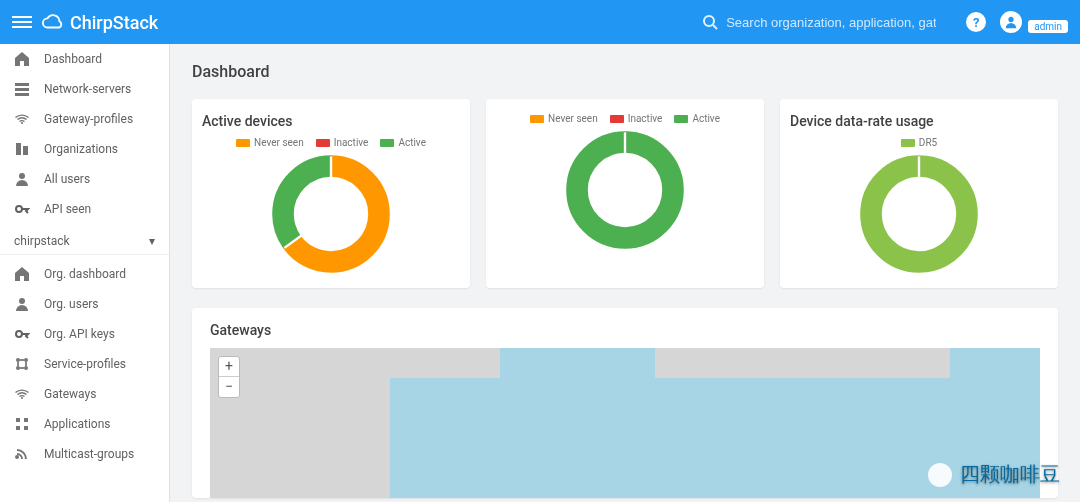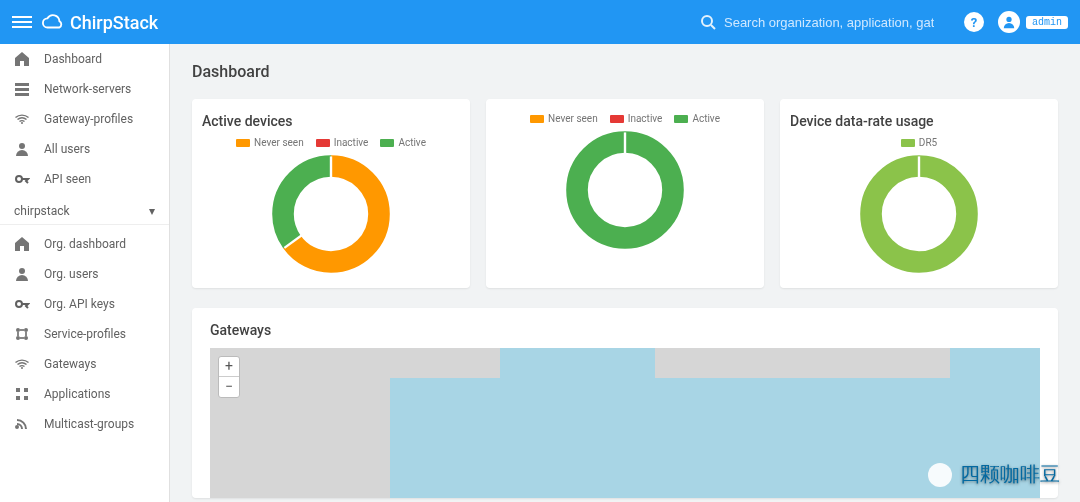--- a/index.html
+++ b/index.html
@@ -7,21 +7,21 @@
   .topbar { height: 44px; background: #2196f3; display: flex; align-items: center; padding: 0 12px; color: #fff; }
   .hamburger { width: 20px; height: 20px; margin-right: 10px; display: flex; flex-direction: column; justify-content: center; gap: 3px; cursor: pointer; }
   .hamburger span { height: 2px; background: #fff; }
   .logo-wrap { display: flex; align-items: center; gap: 6px; font-size: 18px; font-weight: 500; }
   .logo-wrap svg { width: 22px; height: 22px; }
   .spacer { flex: 1; }
   .search { display: flex; align-items: center; gap: 8px; color: #e3f2fd; font-size: 13px; width: 250px; }
   .search input { background: transparent; border: none; outline: none; color: #fff; font-size: 13px; width: 210px; }
   .search input::placeholder { color: #cfe8ff; }
   .help { width: 20px; height: 20px; border-radius: 50%; background: #fff; color: #2196f3; display: flex; align-items: center; justify-content: center; font-size: 13px; font-weight: bold; margin: 0 14px; cursor: pointer; }
-  .user { display: flex; align-items: center; gap: 6px; cursor: pointer; font-family: Liberation Mono, monospace; }
+  .user { display: flex; align-items: flex-end; gap: 6px; cursor: pointer; }
   .avatar { width: 22px; height: 22px; border-radius: 50%; background: #fff; display: flex; align-items: center; justify-content: center; }
   .avatar svg { width: 14px; height: 14px; fill: #2196f3; }
   .user-badge { background: #fff; color: #2196f3; font-size: 10px; padding: 1px 6px; border-radius: 3px; }
   .layout { display: flex; height: calc(100% - 44px); }
   .sidebar { width: 170px; background: #fff; border-right: 1px solid #e0e0e0; overflow-y: auto; }
   .nav-item { display: flex; align-items: center; gap: 14px; padding: 7px 14px; color: #616161; font-size: 12px; cursor: pointer; }
   .nav-icon { width: 16px; height: 16px; fill: #757575; flex-shrink: 0; }
   .org-select { display: flex; align-items: center; justify-content: space-between; padding: 10px 14px 6px; color: #616161; font-size: 12px; border-bottom: 1px solid #eee; margin-bottom: 4px; cursor: pointer; }
   .main { flex: 1; padding: 18px 22px; overflow-y: auto; }
   .page-title { font-size: 16px; color: #424242; margin-bottom: 18px; font-weight: 500; }
@@ -143,20 +143,26 @@
         <span>Network-servers</span>
       </div>
       <div class="nav-item">
         <svg class="nav-icon" viewBox="0 0 16 16">
           <use href="#i-wifi"></use>
         </svg>
         <span>Gateway-profiles</span>
       </div>
       <div class="nav-item">
         <svg class="nav-icon" viewBox="0 0 16 16">
+          <use href="#i-org"></use>
+        </svg>
+        <span>Organizations</span>
+      </div>
+      <div class="nav-item">
+        <svg class="nav-icon" viewBox="0 0 16 16">
           <use href="#i-user"></use>
         </svg>
         <span>All users</span>
       </div>
       <div class="nav-item">
         <svg class="nav-icon" viewBox="0 0 16 16">
           <use href="#i-key"></use>
         </svg>
         <span>API seen</span>
       </div>

